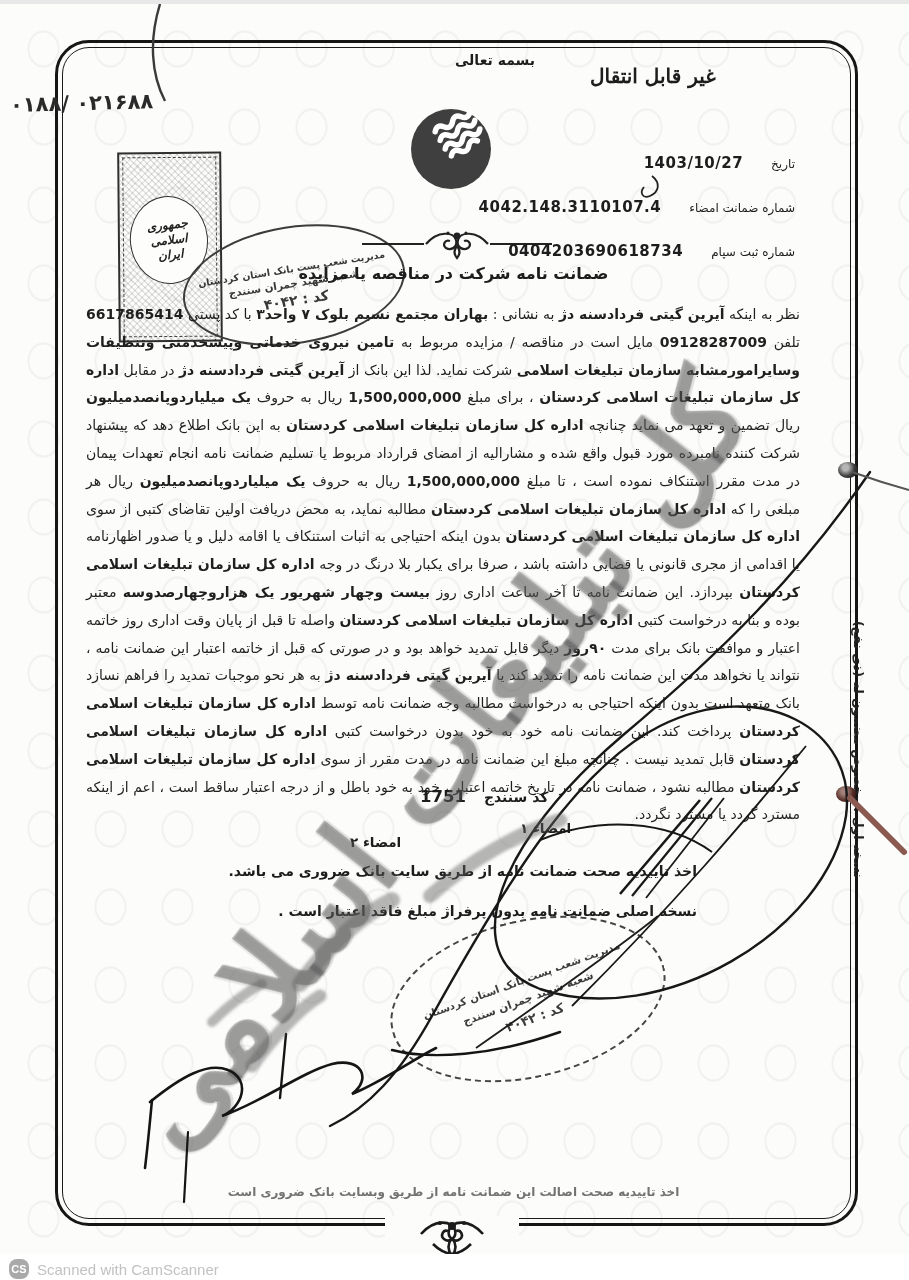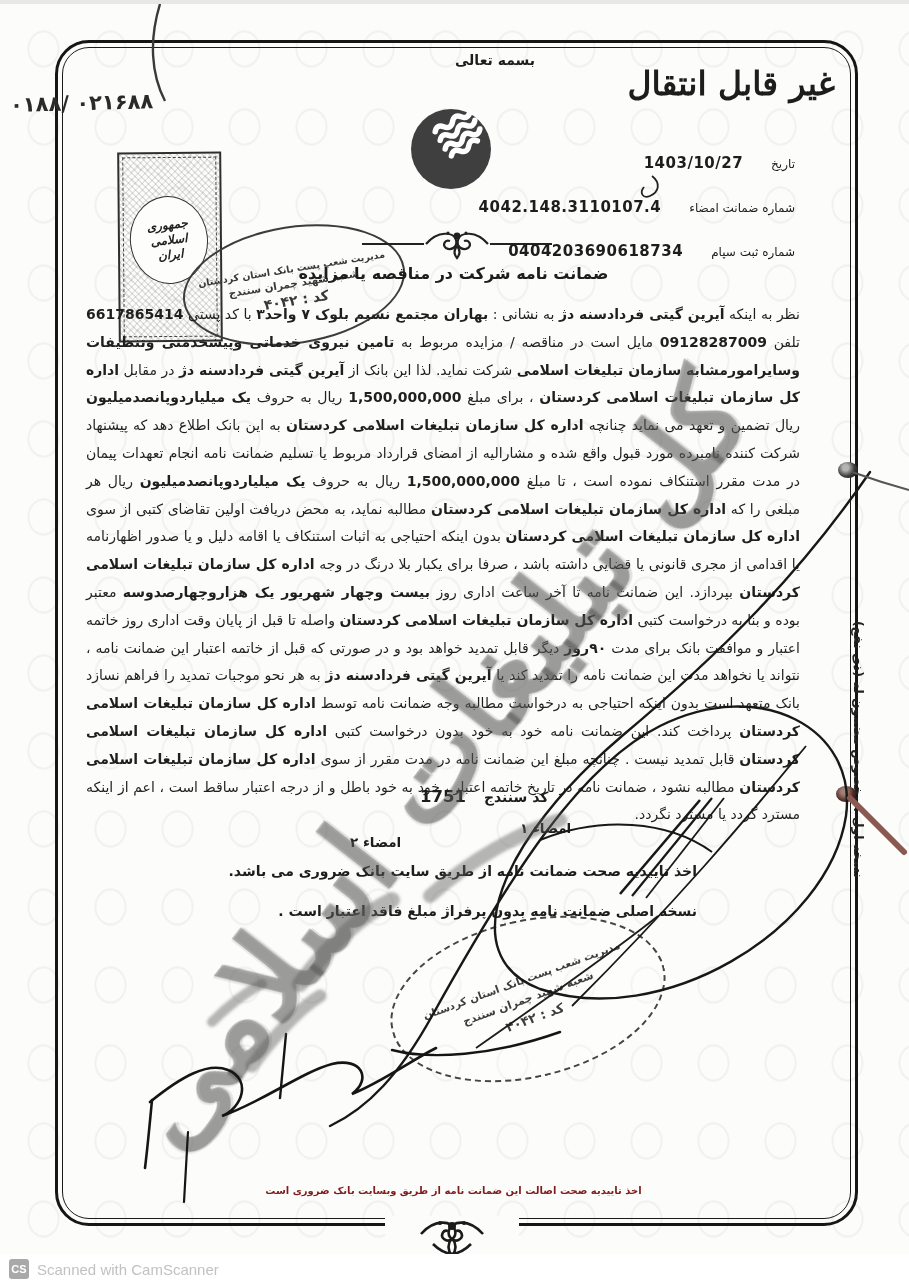--- a/index.html
+++ b/index.html
@@ -13,21 +13,21 @@
     content:"";position:absolute;inset:0;pointer-events:none;
     background-image:radial-gradient(ellipse 24px 28px at center,
       rgba(80,80,80,0) 56%, rgba(80,80,80,0.075) 62%, rgba(80,80,80,0) 70%);
     background-size:67px 78px;background-position:10px 6px;
   }
   .frame{position:absolute;left:55px;top:36px;width:797px;height:1180px;
     border:3.5px solid #161616;border-radius:34px;}
   .frame-inner{position:absolute;inset:4px;border:1.6px solid #1a1a1a;border-radius:27px;}
   .abs{position:absolute;}
   .bismillah{left:380px;top:48px;width:230px;text-align:center;font-size:14px;font-weight:bold;}
-  .nontrans{left:590px;top:60px;width:245px;text-align:right;font-size:33px;font-weight:bold;
+  .nontrans{left:590px;top:60px;width:245px;text-align:left;font-size:20px;font-weight:bold;
     font-family:"DejaVu Serif",serif;}
   .serial{left:10px;top:86px;width:230px;direction:ltr;text-align:left;
     font-size:21px;font-weight:bold;letter-spacing:3px;color:#2a2a2a;
     transform:rotate(-1.5deg);}
   
   .rev-stamp{left:118px;top:148px;width:100px;height:186px;border:2.5px solid #2e2e2e;
     background:
       repeating-linear-gradient(45deg, rgba(40,40,40,.13) 0 1.5px, rgba(40,40,40,0) 1.5px 4.5px),
       repeating-linear-gradient(-45deg, rgba(40,40,40,.10) 0 1.5px, rgba(40,40,40,0) 1.5px 5px);
     transform:rotate(-.5deg);}
@@ -69,21 +69,21 @@
     text-align:justify;color:#1f1f1f;}
   .body-par .b{font-weight:bold;}
   .branch{left:420px;top:783px;display:flex;gap:18px;align-items:baseline;font-size:14px;font-weight:bold;}
   .branch .val{font-size:16.5px;direction:ltr;}
   .sig{font-size:13.5px;font-weight:bold;}
   .sig1{left:520px;top:816px;}
   .sig2{left:350px;top:830px;}
   .note{right:212px;font-size:14px;font-weight:bold;white-space:nowrap;}
   .note1{top:859px;}
   .note2{top:899px;}
-  .bottom-note{left:55px;top:1181px;width:797px;text-align:center;font-size:10px;font-weight:bold;color:#7f1d1d;}
+  .bottom-note{left:55px;top:1181px;width:797px;text-align:center;font-size:12px;font-weight:bold;color:#737373;}
   .bottom-orn{left:385px;top:1212px;width:134px;height:48px;background:#fcfcfb;
     display:flex;align-items:center;justify-content:center;}
   
   .overlay-stamp{left:-20px;top:680px;width:920px;text-align:center;
     transform:rotate(-52deg);font-size:118px;font-weight:bold;white-space:nowrap;
     color:rgba(82,82,82,0.42);filter:blur(0.7px);letter-spacing:-4px;
     text-shadow:2px 2px 0 rgba(100,100,100,.18), -2px 1px 0 rgba(100,100,100,.12);
     font-family:"DejaVu Serif",serif;pointer-events:none;}
   
   .side-note{left:588px;top:738px;width:540px;text-align:center;transform:rotate(90deg);
@@ -92,21 +92,21 @@
   .eyelet{width:20px;height:16px;border-radius:50%;
     background:radial-gradient(circle at 38% 35%, #b5b5b5 0 18%, #3a3a3a 55%, #0d0d0d 100%);}
   .eyelet1{left:838px;top:458px;}
   .pin2{left:836px;top:782px;width:20px;height:16px;border-radius:50%;
     background:radial-gradient(circle at 40% 35%, #a08078 0 18%, #4f2620 60%, #2a110d 100%);}
   .ink-overlay{left:0;top:0;pointer-events:none;}
   
   .cs-bar{left:0;bottom:0;width:909px;height:30px;background:#ffffff;direction:ltr;
     display:flex;align-items:center;gap:8px;padding-left:9px;box-sizing:border-box;
     font-family:"Liberation Sans",sans-serif;}
-  .cs-logo{width:20px;height:20px;border-radius:3px;background:#a9a9a9;color:#fff;
+  .cs-logo{width:20px;height:20px;border-radius:8px;background:#a9a9a9;color:#fff;
     font-size:11px;font-weight:bold;display:flex;align-items:center;justify-content:center;}
   .cs-text{color:#c2c2c2;font-size:15px;}
 </style>
 </head>
 <body>
 
 <div class="page">
 
   <div class="frame abs">
     <div class="frame-inner"></div>

